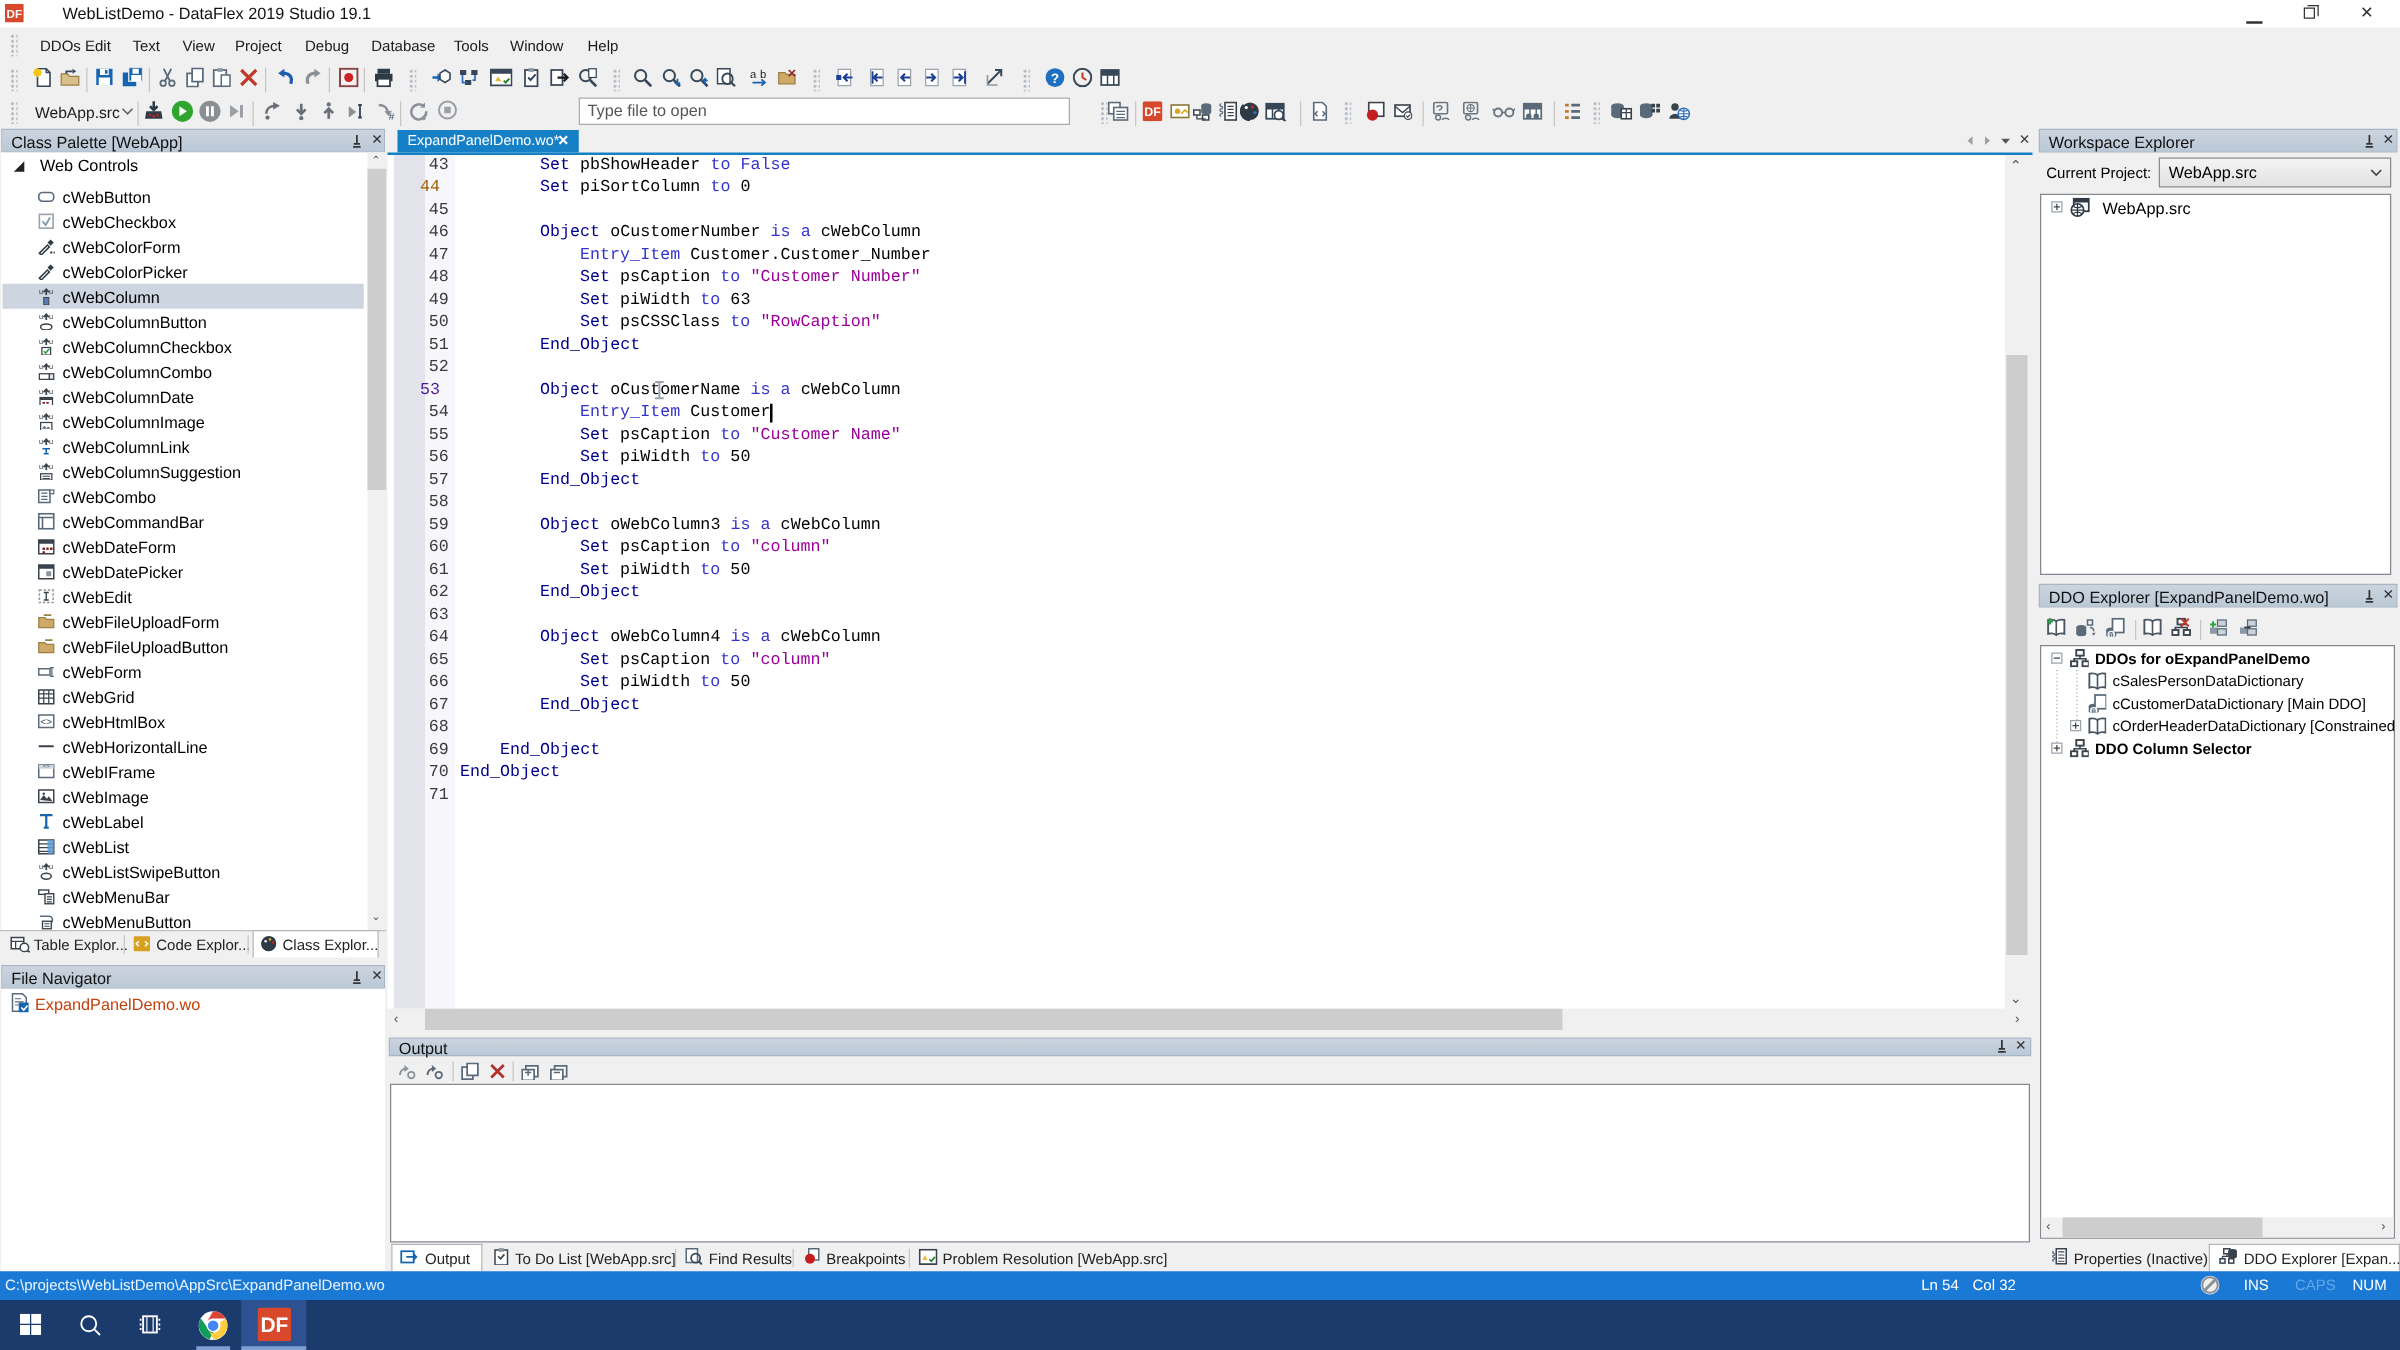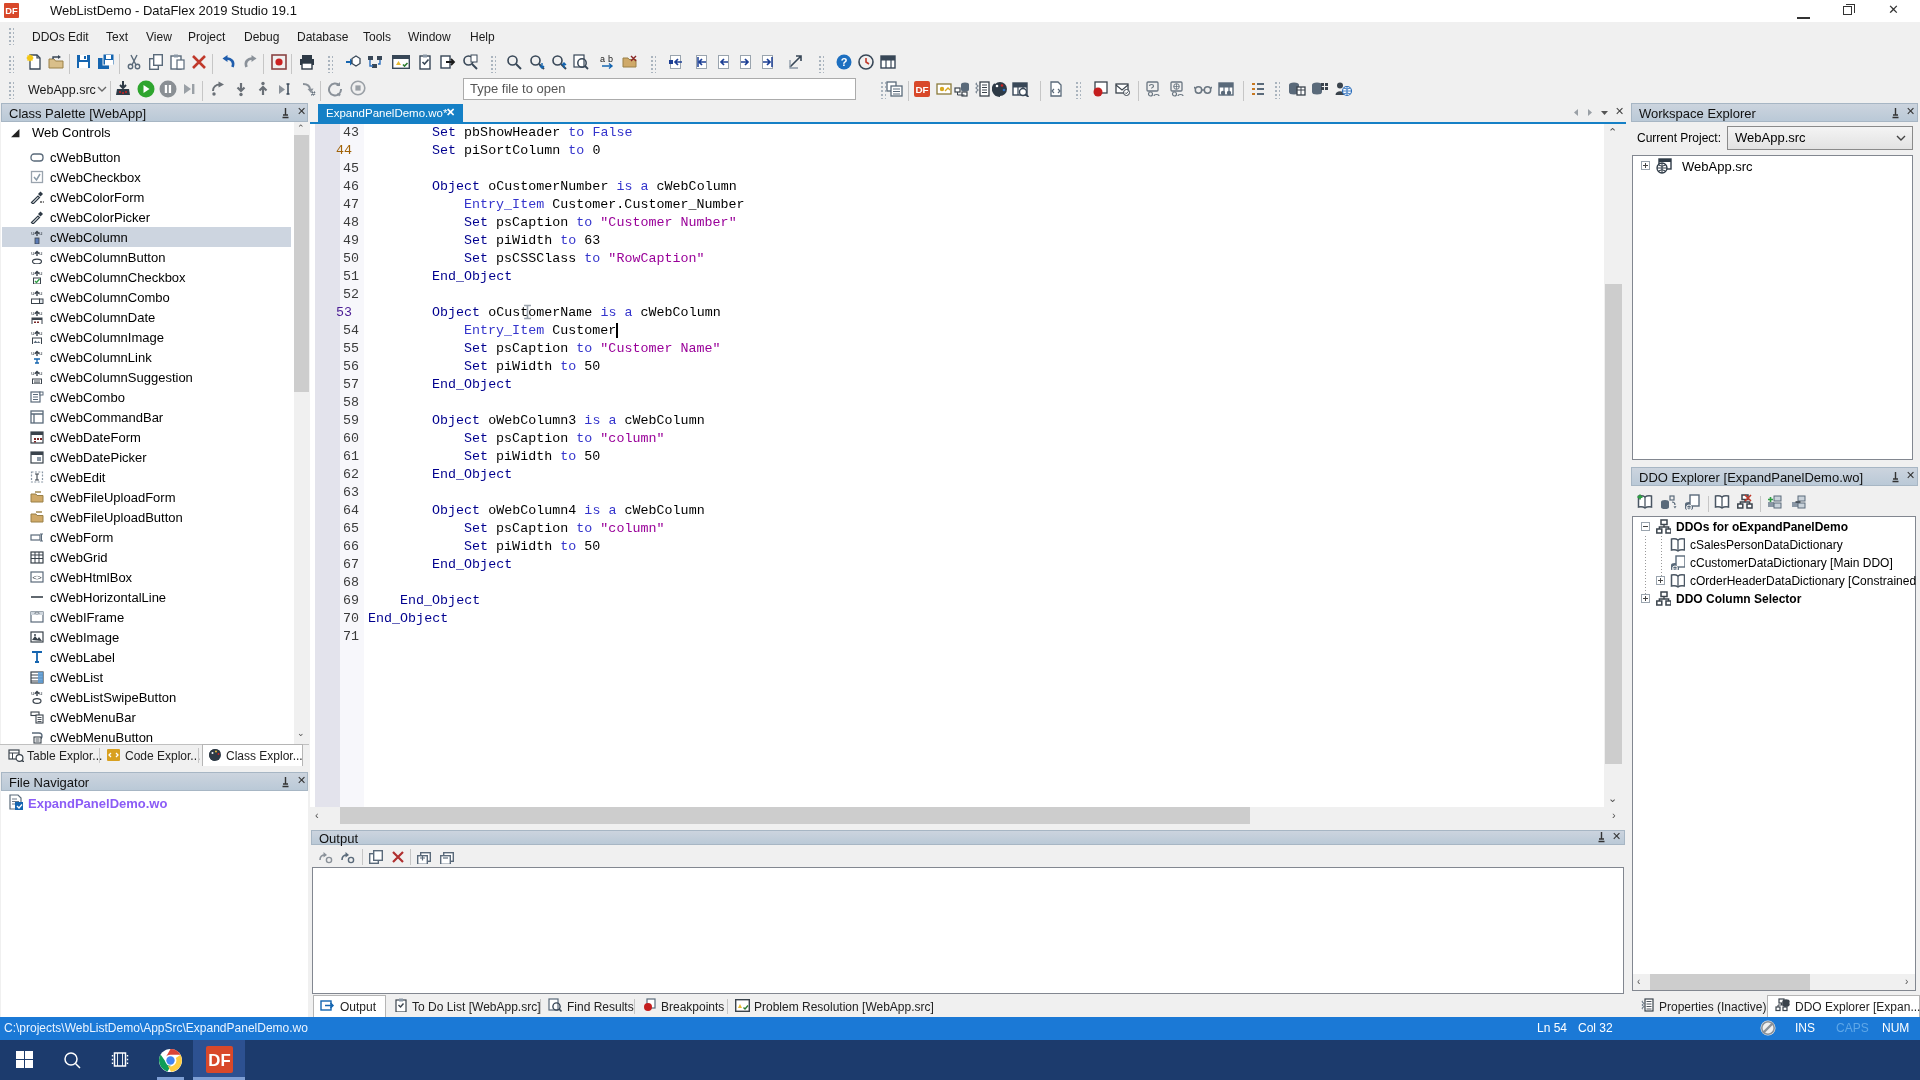--- a/index.html
+++ b/index.html
@@ -613,21 +613,21 @@
       <path d="M4.5 1v7M2 8h5M1.5 10.5h6" stroke="#333" stroke-width="1.4" fill="none"></path>
     </svg>
 <div class="tx" style="left:297px;top:774px;font-size:11px;color:#333">✕</div>
 <div class="abs white" style="left:1px;top:791px;width:307px;height:226px"></div>
 <svg class="abs" style="left:8px;top:794px;width:15px;height:16px;" viewBox="0 0 15 16">
       <path d="M2 1h8l3 3v11H2z" fill="#fff" stroke="#5a6a7a" stroke-width="1.2"></path>
       <path d="M4 5h5M4 7.5h7M4 10h7" stroke="#5a6a7a" stroke-width="0.9"></path>
       <rect x="7" y="8" width="8" height="8" fill="#1565b0"></rect>
       <path d="M9 12l2 2 3-3.5" stroke="#fff" stroke-width="1.3" fill="none"></path>
     </svg>
-<div class="tx" style="left:28px;top:796px;font-size:13px;font-weight:bold;color:#8b5cf6">ExpandPanelDemo.wo</div>
+<div class="tx" style="left:28px;top:796px;font-size:13px;font-weight:normal;color:#c2410c">ExpandPanelDemo.wo</div>
 <div class="abs" style="left:310px;top:103px;width:1316px;height:19px;background:#f0f0f0"></div>
 <div class="abs" style="left:318px;top:104px;width:145px;height:18px;background:#1580c6"></div>
 <div class="tx" style="left:326px;top:107px;font-size:11.5px;color:#fff">ExpandPanelDemo.wo*</div>
 <div class="tx" style="left:446px;top:106px;font-size:11px;color:#fff;font-weight:bold">✕</div>
 <svg class="abs" style="left:1572px;top:108px;width:8px;height:9px;" viewBox="0 0 8 9">
       <path d="M6 1L2 4.5 6 8z" fill="#9aa0a6"></path>
     </svg>
 <svg class="abs" style="left:1586px;top:108px;width:8px;height:9px;" viewBox="0 0 8 9">
       <path d="M2 1l4 3.5L2 8z" fill="#9aa0a6"></path>
     </svg>

